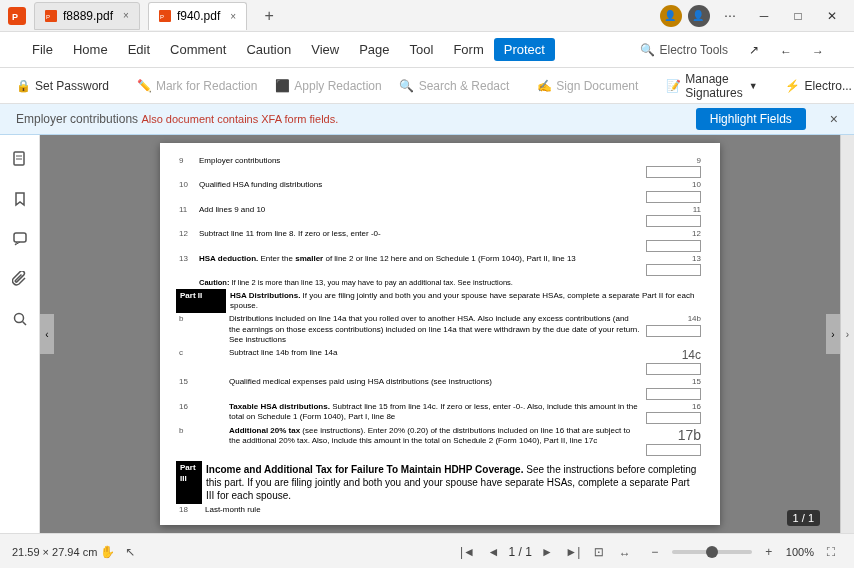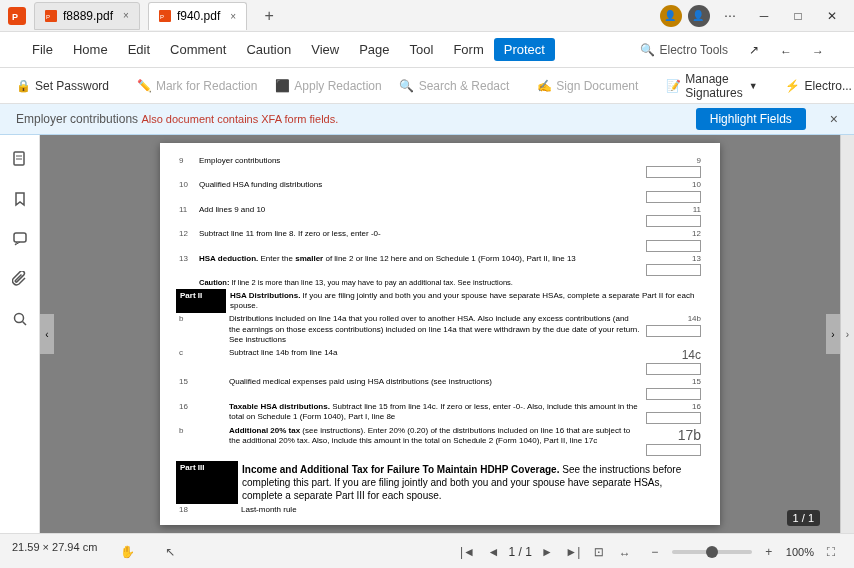--- a/index.html
+++ b/index.html
@@ -86,21 +86,21 @@
     .bold { font-weight: bold; }
 
     
     .right-sidebar-toggle { width: 14px; background: #e8e8e8; border-left: 1px solid #ccc; display: flex; align-items: center; justify-content: center; cursor: pointer; font-size: 10px; color: #555; }
 
     
     .status-bar {
       display: flex; align-items: center; background: #f3f3f3; height: 36px; padding: 0 12px;
       border-top: 1px solid #ddd; gap: 8px; font-size: 11px; color: #333;
     }
-    .status-left { display: flex; align-items: flex-start; gap: 20px; flex: 1; }
+    .status-left { display: flex; align-items: center; gap: 0; flex: 1; }
     .status-center { display: flex; align-items: center; gap: 4px; }
     .status-right { display: flex; align-items: center; gap: 6px; }
     .nav-btn { width: 22px; height: 22px; border: none; background: transparent; cursor: pointer; display: flex; align-items: center; justify-content: center; color: #555; font-size: 12px; }
     .zoom-slider { -webkit-appearance: none; width: 80px; height: 4px; background: #ccc; border-radius: 2px; outline: none; cursor: pointer; }
     .zoom-slider::-webkit-slider-thumb { -webkit-appearance: none; width: 12px; height: 12px; border-radius: 50%; background: #555; cursor: pointer; }
     .page-indicator { background: #333; color: #fff; padding: 2px 6px; border-radius: 3px; font-size: 11px; }
 
     
     .check-box { display: inline-block; width: 10px; height: 10px; border: 1px solid #555; vertical-align: middle; }
   </style>
@@ -321,21 +321,21 @@
           <td class="num-col">b</td>
           <td class="content-col"><span class="bold">Additional 20% tax</span> (see instructions). Enter 20% (0.20) of the distributions included on line 16 that are subject to the additional 20% tax. Also, include this amount in the total on Schedule 2 (Form 1040), Part II, line 17c</td>
           <td class="box-col"><span style="font-size:14px;color:#555">17b</span> <span class="field-box"></span></td>
         </tr>
       </tbody>
         </table>
 
       <table class="pdf-table" style="margin-top:4px;">
         <tbody>
             <tr>
-          <td style="width:62px;background:#000;color:#fff;padding:2px 4px;font-weight:bold;font-size:8px;">Part III</td>
+          <td style="width:26px;background:#000;color:#fff;padding:2px 4px;font-weight:bold;font-size:8px;">Part III</td>
           <td colspan="2" style="padding:2px 4px;font-size:10px;">
             <span class="bold">Income and Additional Tax for Failure To Maintain HDHP Coverage.</span> See the instructions before completing this part. If you are filing jointly and both you and your spouse have separate HSAs, complete a separate Part III for each spouse.
           </td>
         </tr>
         <tr>
           <td class="num-col">18</td>
           <td class="content-col">Last-month rule</td>
           <td class="box-col"> </td>
         </tr>
 

